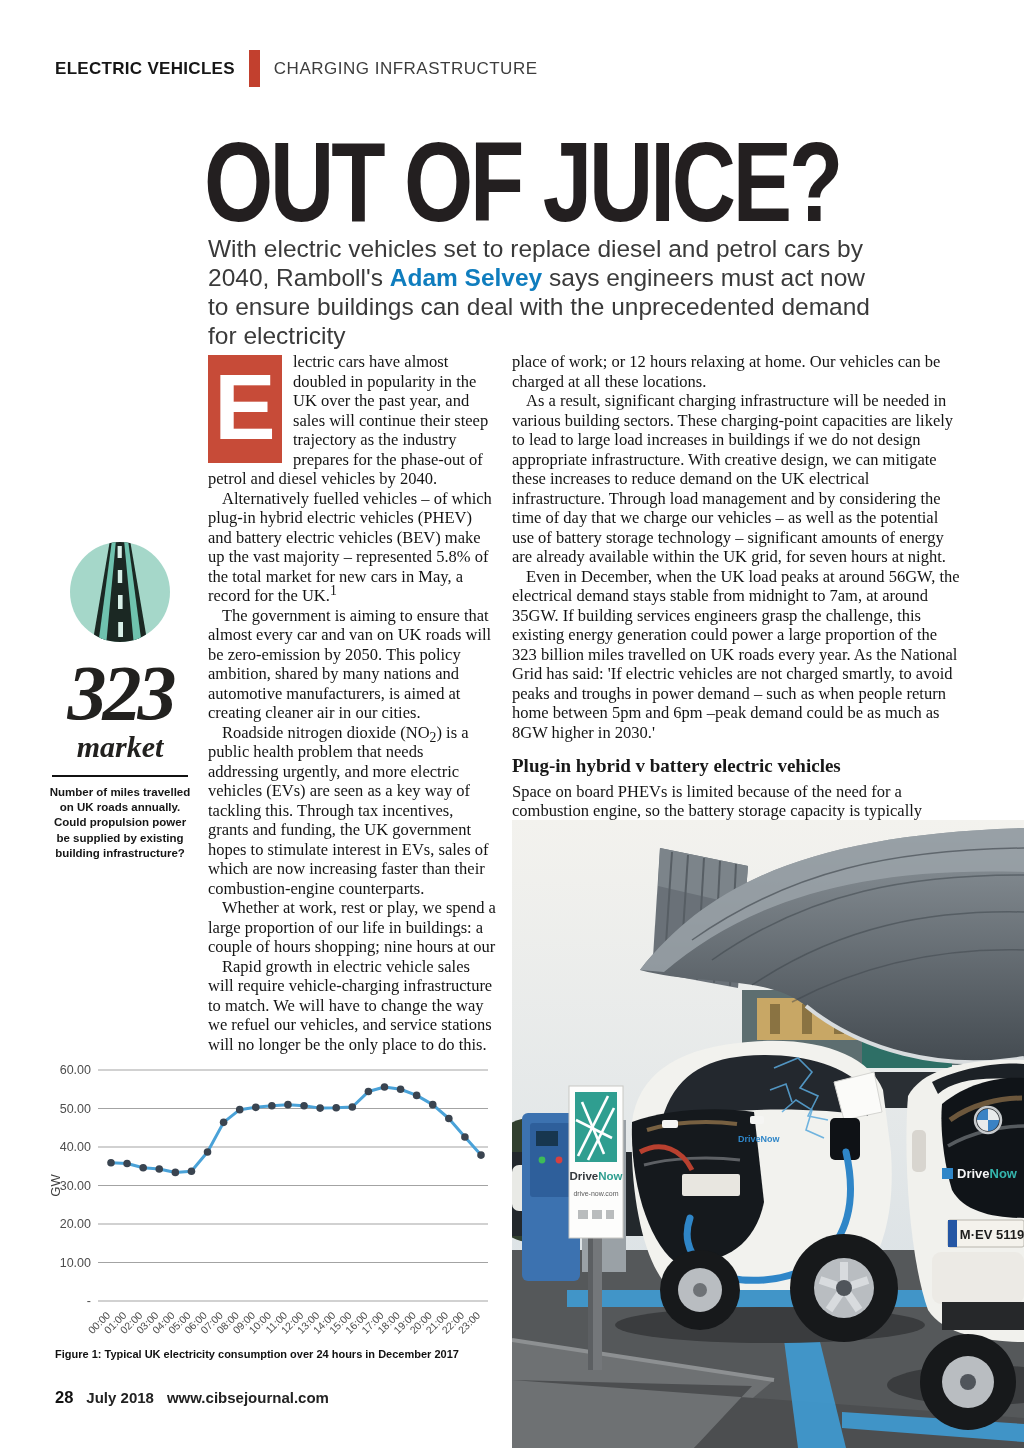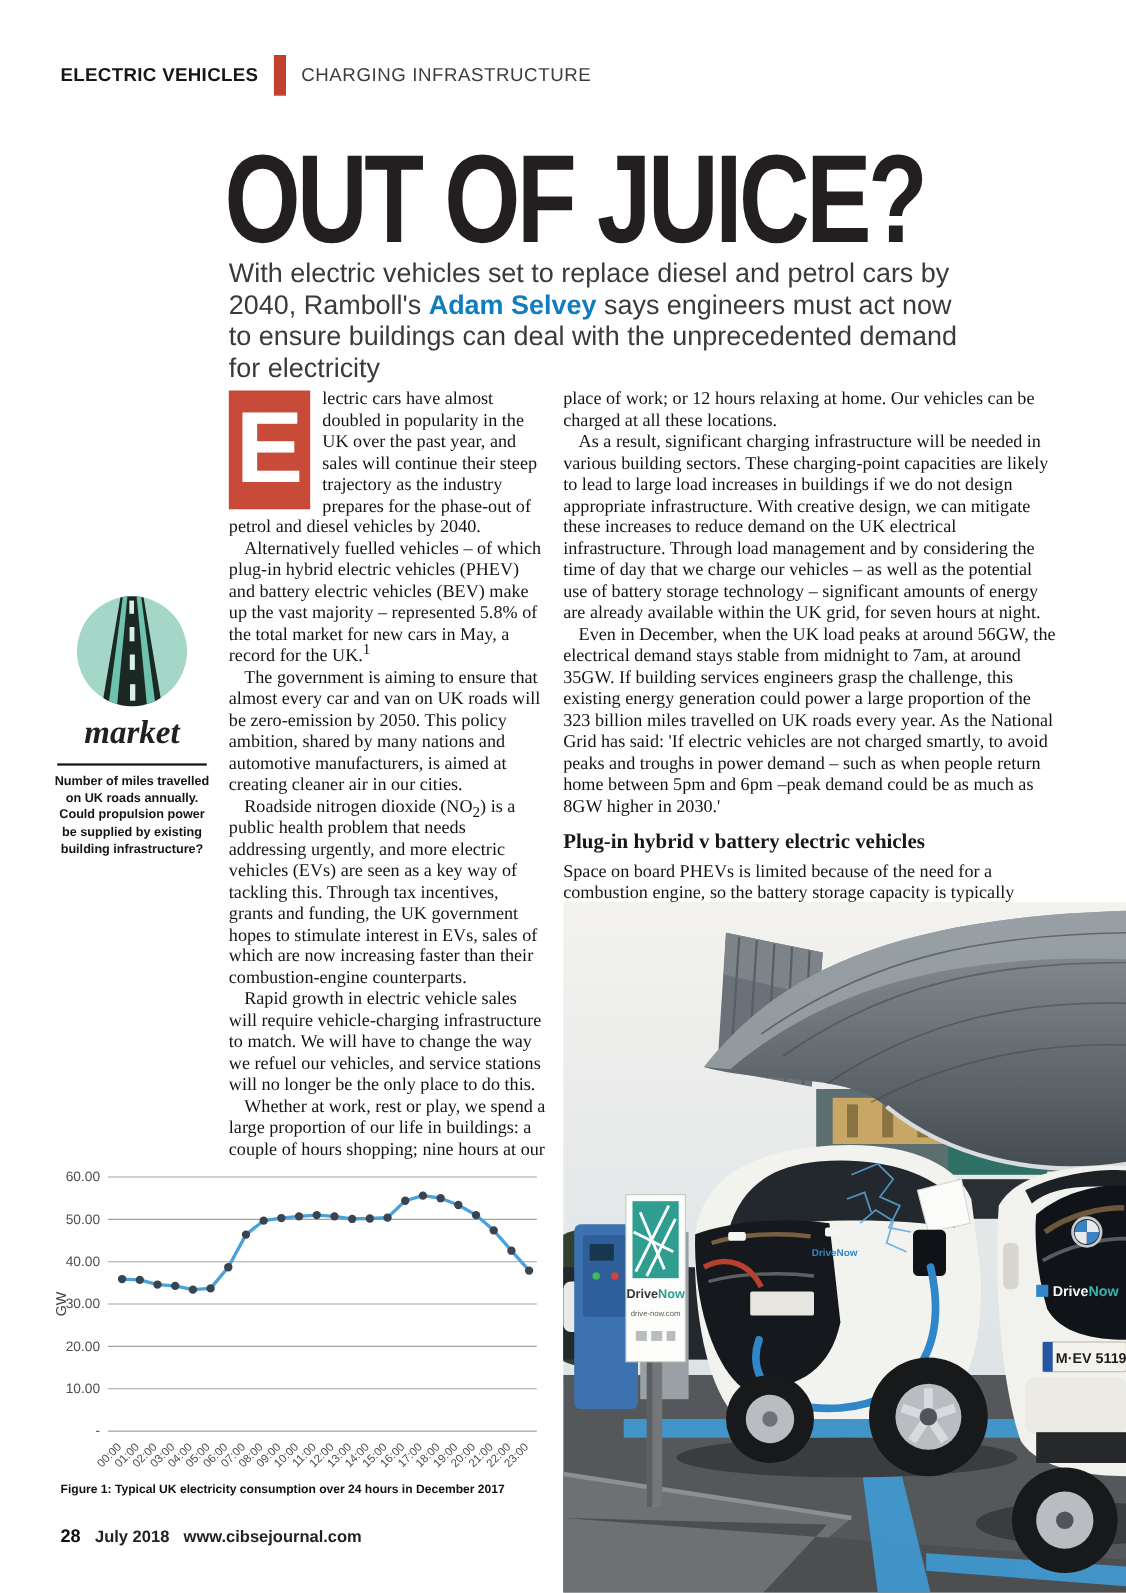--- a/index.html
+++ b/index.html
@@ -65,22 +65,22 @@
 
 <h1 class="abs headline" style="margin:0;">OUT OF JUICE?</h1>
 
 <p class="abs standfirst" style="margin:0;"><span>With electric vehicles set to replace diesel and petrol cars by 2040, Ramboll's </span><span class="author" id="author-name" style="color: rgb(15, 125, 190);">Adam Selvey</span><span> says engineers must act now to ensure buildings can deal with the unprecedented demand for electricity</span></p>
 
 <div class="abs col col-left">
   <p><span class="dropcap">E</span><span>lectric cars have almost doubled in popularity in the UK over the past year, and sales will continue their steep trajectory as the industry prepares for the phase-out of petrol and diesel vehicles by 2040.</span></p>
   <p class="ind"><span>Alternatively fuelled vehicles – of which plug-in hybrid electric vehicles (PHEV) and battery electric vehicles (BEV) make up the vast majority – represented 5.8% of the total market for new cars in May, a record for the UK.</span><sup>1</sup></p>
   <p class="ind">The government is aiming to ensure that almost every car and van on UK roads will be zero-emission by 2050. This policy ambition, shared by many nations and automotive manufacturers, is aimed at creating cleaner air in our cities.</p>
   <p class="ind"><span>Roadside nitrogen dioxide (NO</span><sub>2</sub><span>) is a public health problem that needs addressing urgently, and more electric vehicles (EVs) are seen as a key way of tackling this. Through tax incentives, grants and funding, the UK government hopes to stimulate interest in EVs, sales of which are now increasing faster than their combustion-engine counterparts.</span></p>
+  <p class="ind">Whether at work, rest or play, we spend a large proportion of our life in buildings: a couple of hours shopping; nine hours at our</p>
   <p class="ind">Rapid growth in electric vehicle sales will require vehicle-charging infrastructure to match. We will have to change the way we refuel our vehicles, and service stations will no longer be the only place to do this.</p>
-  <p class="ind">Whether at work, rest or play, we spend a large proportion of our life in buildings: a couple of hours shopping; nine hours at our</p>
 </div>
 
 <div class="abs col col-right">
   <p>place of work; or 12 hours relaxing at home. Our vehicles can be charged at all these locations.</p>
   <p class="ind">As a result, significant charging infrastructure will be needed in various building sectors. These charging-point capacities are likely to lead to large load increases in buildings if we do not design appropriate infrastructure. With creative design, we can mitigate these increases to reduce demand on the UK electrical infrastructure. Through load management and by considering the time of day that we charge our vehicles – as well as the potential use of battery storage technology – significant amounts of energy are already available within the UK grid, for seven hours at night.</p>
   <p class="ind">Even in December, when the UK load peaks at around 56GW, the electrical demand stays stable from midnight to 7am, at around 35GW. If building services engineers grasp the challenge, this existing energy generation could power a large proportion of the 323 billion miles travelled on UK roads every year. As the National Grid has said: 'If electric vehicles are not charged smartly, to avoid peaks and troughs in power demand – such as when people return home between 5pm and 6pm –peak demand could be as much as 8GW higher in 2030.'</p>
   <h3 class="subhead">Plug-in hybrid v battery electric vehicles</h3>
   <p>Space on board PHEVs is limited because of the need for a combustion engine, so the battery storage capacity is typically around 7kWh to</p>
 </div>
 
@@ -97,20 +97,21 @@
       <polygon points="30,106 38,106 48,0 44,0" fill="#6fc2ae"></polygon>
       <polygon points="74,106 66,106 56,0 60,0" fill="#6fc2ae"></polygon>
       <g fill="#d8f0e8">
         <rect x="49.6" y="6" width="4.2" height="12"></rect>
         <rect x="49.8" y="30" width="4.4" height="13"></rect>
         <rect x="50.0" y="55" width="4.6" height="14"></rect>
         <rect x="50.2" y="82" width="4.8" height="15"></rect>
       </g>
     </g>
   </svg>
+  <div class="num">323</div>
   <div class="unit">market</div>
   <hr class="rule">
   <div class="cap">Number of miles travelled on UK roads annually. Could propulsion power be supplied by existing building infrastructure?</div>
 </div>
 
 <div class="abs chart-wrap">
   <svg id="chart-root" width="452" height="300" viewBox="0 0 452 300">
       <line x1="50" y1="245" x2="440" y2="245" stroke="#a3a3a3" stroke-width="1"></line>
       <text x="43" y="249" text-anchor="end" font-size="12.5" fill="#4d4d4d" font-family="Liberation Sans, sans-serif">-</text>
       <line x1="50" y1="206.5" x2="440" y2="206.5" stroke="#a3a3a3" stroke-width="1"></line>

